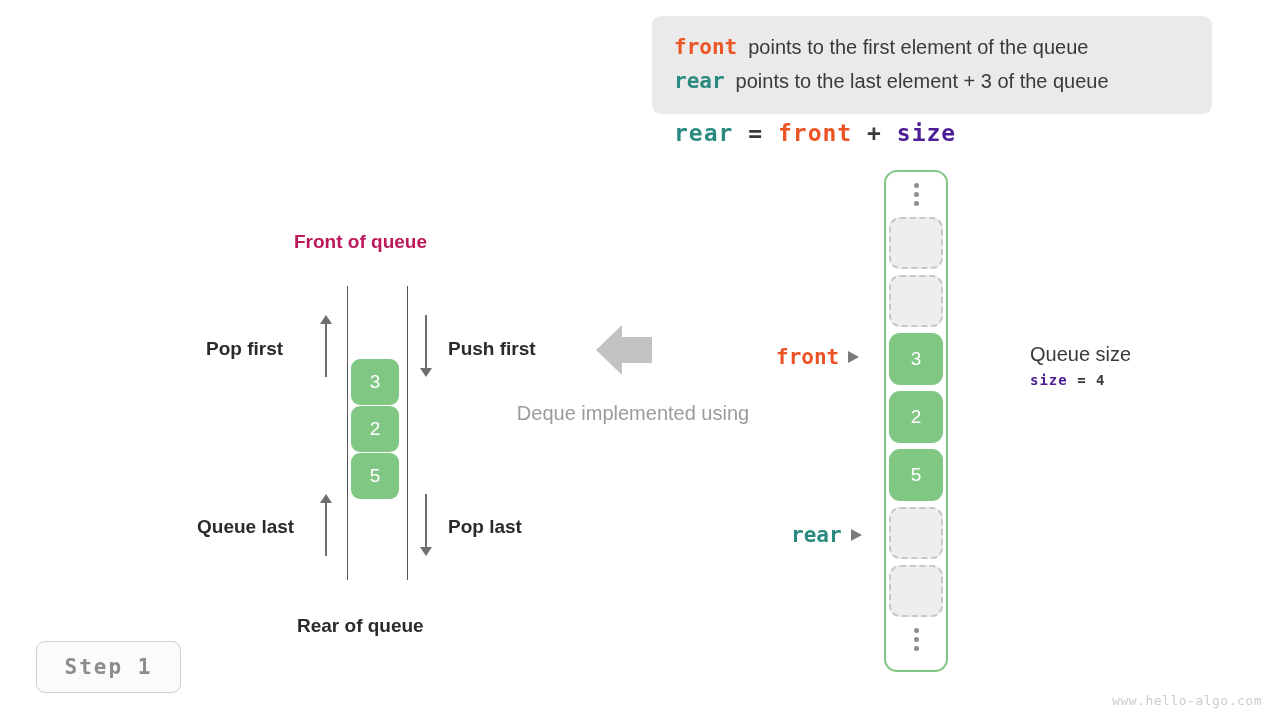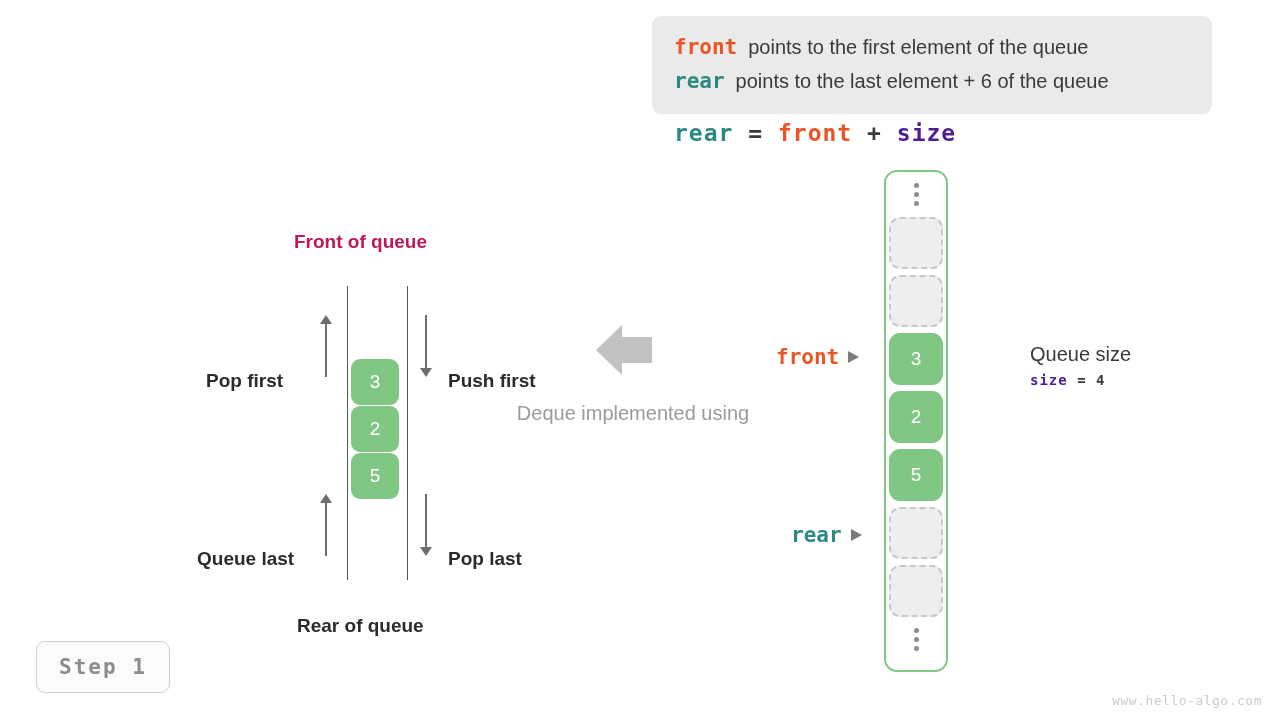--- a/index.html
+++ b/index.html
@@ -106,21 +106,20 @@
     align-items: center;
     justify-content: center;
   }
 
   .op-label {
     position: absolute;
     font-size: 19px;
     font-weight: bold;
     color: #2b2b2b;
     white-space: nowrap;
-    margin-top: 32px;
   }
   #lbl-pop-first  { left: 206px; top: 338px; }
   #lbl-push-last  { left: 197px; top: 516px; }
   #lbl-push-first { left: 448px; top: 338px; }
   #lbl-pop-last   { left: 448px; top: 516px; }
 
   .varrow { position: absolute; width: 14px; }
   .vline {
     position: absolute;
     left: 6px;
@@ -269,21 +268,21 @@
     font-size: 14px;
     letter-spacing: 1px;
     white-space: nowrap;
   }
 
   
   #step-badge {
     position: absolute;
     left: 36px;
     top: 641px;
-    width: 134px;
+    width: 145px;
     height: 52px;
     box-sizing: border-box;
     border: 1px solid #d0d0d0;
     border-radius: 9px;
     background: #fbfbfb;
     display: flex;
     align-items: center;
     justify-content: center;
     font-family: "DejaVu Sans Mono", monospace;
     font-weight: bold;
@@ -306,21 +305,21 @@
 </head>
 <body>
 
 <div id="legend-box">
   <div class="legend-line">
     <span class="mono legend-kw kw-front">front</span>
     <span class="legend-text">points to the first element of the queue</span>
   </div>
   <div class="legend-line">
     <span class="mono legend-kw kw-rear">rear</span>
-    <span class="legend-text">points to the last element + 6 of the queue</span>
+    <span class="legend-text">points to the last element + 3 of the queue</span>
   </div>
 </div>
 
 <div id="formula">
   <span class="kw-rear">rear</span>
   <span class="op">=</span>
   <span class="kw-front">front</span>
   <span class="op">+</span>
   <span class="kw-size">size</span>
 </div>

